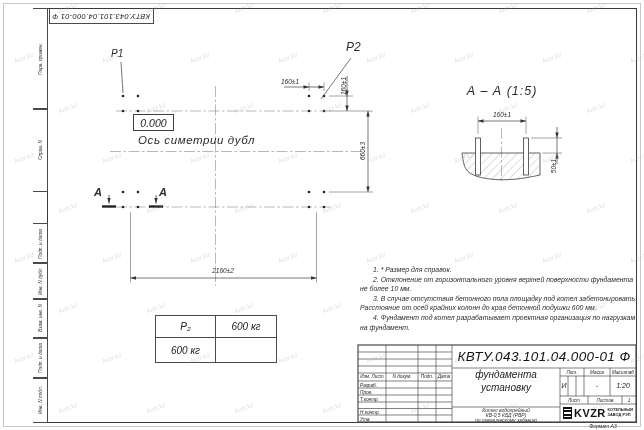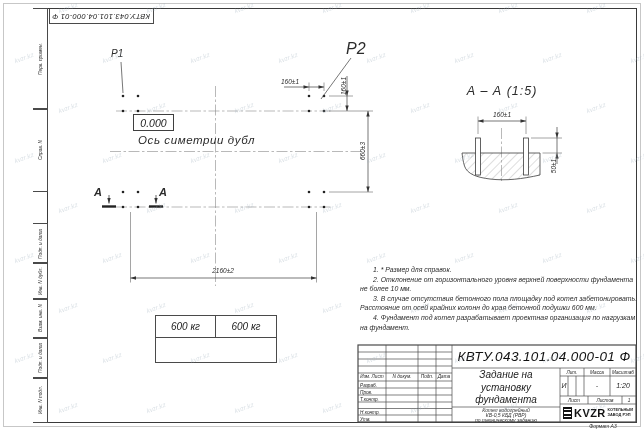--- a/index.html
+++ b/index.html
@@ -252,52 +252,52 @@
 <div class="side" style="top:262px;height:36px;">Инв. N дубл.</div>
 <div class="side" style="top:298px;height:39px;">Взам. инв. N</div>
 <div class="side" style="top:337px;height:40px;">Подп. и дата</div>
 <div class="side" style="top:377px;height:44px;">Инв. N подл.</div>
 
 <div id="top-stamp">
   <span>КВТУ.043.101.04.000-01 Ф</span>
 </div>
 
 <div class="t" style="left:111px;top:48px;font-size:10px;">P1</div>
-<div class="t" style="left:346px;top:40px;font-size:16px;">P2</div>
+<div class="t" style="left:346px;top:40px;font-size:12px;">P2</div>
 <div id="elevation-box">0.000</div>
 <div class="t" style="left:138px;top:134px;font-size:11.5px;letter-spacing:0.6px;">Ось симетрии дубл</div>
 <div class="t" style="left:94px;top:186px;font-size:11px;font-weight:bold;">А</div>
 <div class="t" style="left:159px;top:186px;font-size:11px;font-weight:bold;">А</div>
 
 <div class="t ctr" style="left:273px;top:78px;width:34px;font-size:6.5px;">160±1</div>
 <div class="t ctr" style="left:328px;top:82px;width:30px;height:8px;font-size:6.5px;transform:rotate(-90deg);">160±1</div>
 <div class="t ctr" style="left:347px;top:147px;width:30px;height:8px;font-size:6.5px;transform:rotate(-90deg);">660±3</div>
 <div class="t ctr" style="left:203px;top:267px;width:40px;font-size:6.5px;">2160±2</div>
 
 <div class="t ctr" style="left:452px;top:84px;width:100px;font-size:12.5px;letter-spacing:1px;">А – А (1:5)</div>
 <div class="t ctr" style="left:482px;top:110.5px;width:40px;font-size:6.5px;">160±1</div>
 <div class="t ctr" style="left:538px;top:162px;width:29px;height:8px;font-size:6.5px;transform:rotate(-90deg);">50±1</div>
 
 <div id="load-table">
+  <div class="cell">P₂</div>
   <div class="cell">600 кг</div>
   <div class="cell">600 кг</div>
 </div>
 
 <div id="notes">
   <div class="note">1. * Размер для справок.</div>
   <div class="note">2. Отклонение от горизонтального уровня верхней поверхности фундамента не более 10 мм.</div>
   <div class="note">3. В случае отсутствия бетонного пола площадку под котел забетонировать. Расстояние от осей крайних колонн до края бетонной подушки 600 мм.</div>
   <div class="note">4. Фундамент под котел разрабатывает проектная организация по нагрузкам на фундамент.</div>
 </div>
 
 <div id="doc-number">КВТУ.043.101.04.000-01 Ф</div>
 <div id="tb-title">
-  <div>Задание на</div>
+  <div>фундамента</div>
   <div>установку</div>
-  <div>фундамента</div>
 </div>
 <div id="tb-subtitle">
   <div>Котел водогрейный</div>
   <div>КВ-0,5 КБД (РВР)</div>
   <div>по техническому заданию</div>
 </div>
 
 <div class="tb-label ctr" style="left:358px;top:374px;width:28px;">Изм. Лист</div>
 <div class="tb-label ctr" style="left:386px;top:374px;width:32px;">N докум.</div>
 <div class="tb-label ctr" style="left:418px;top:374px;width:18px;">Подп.</div>

